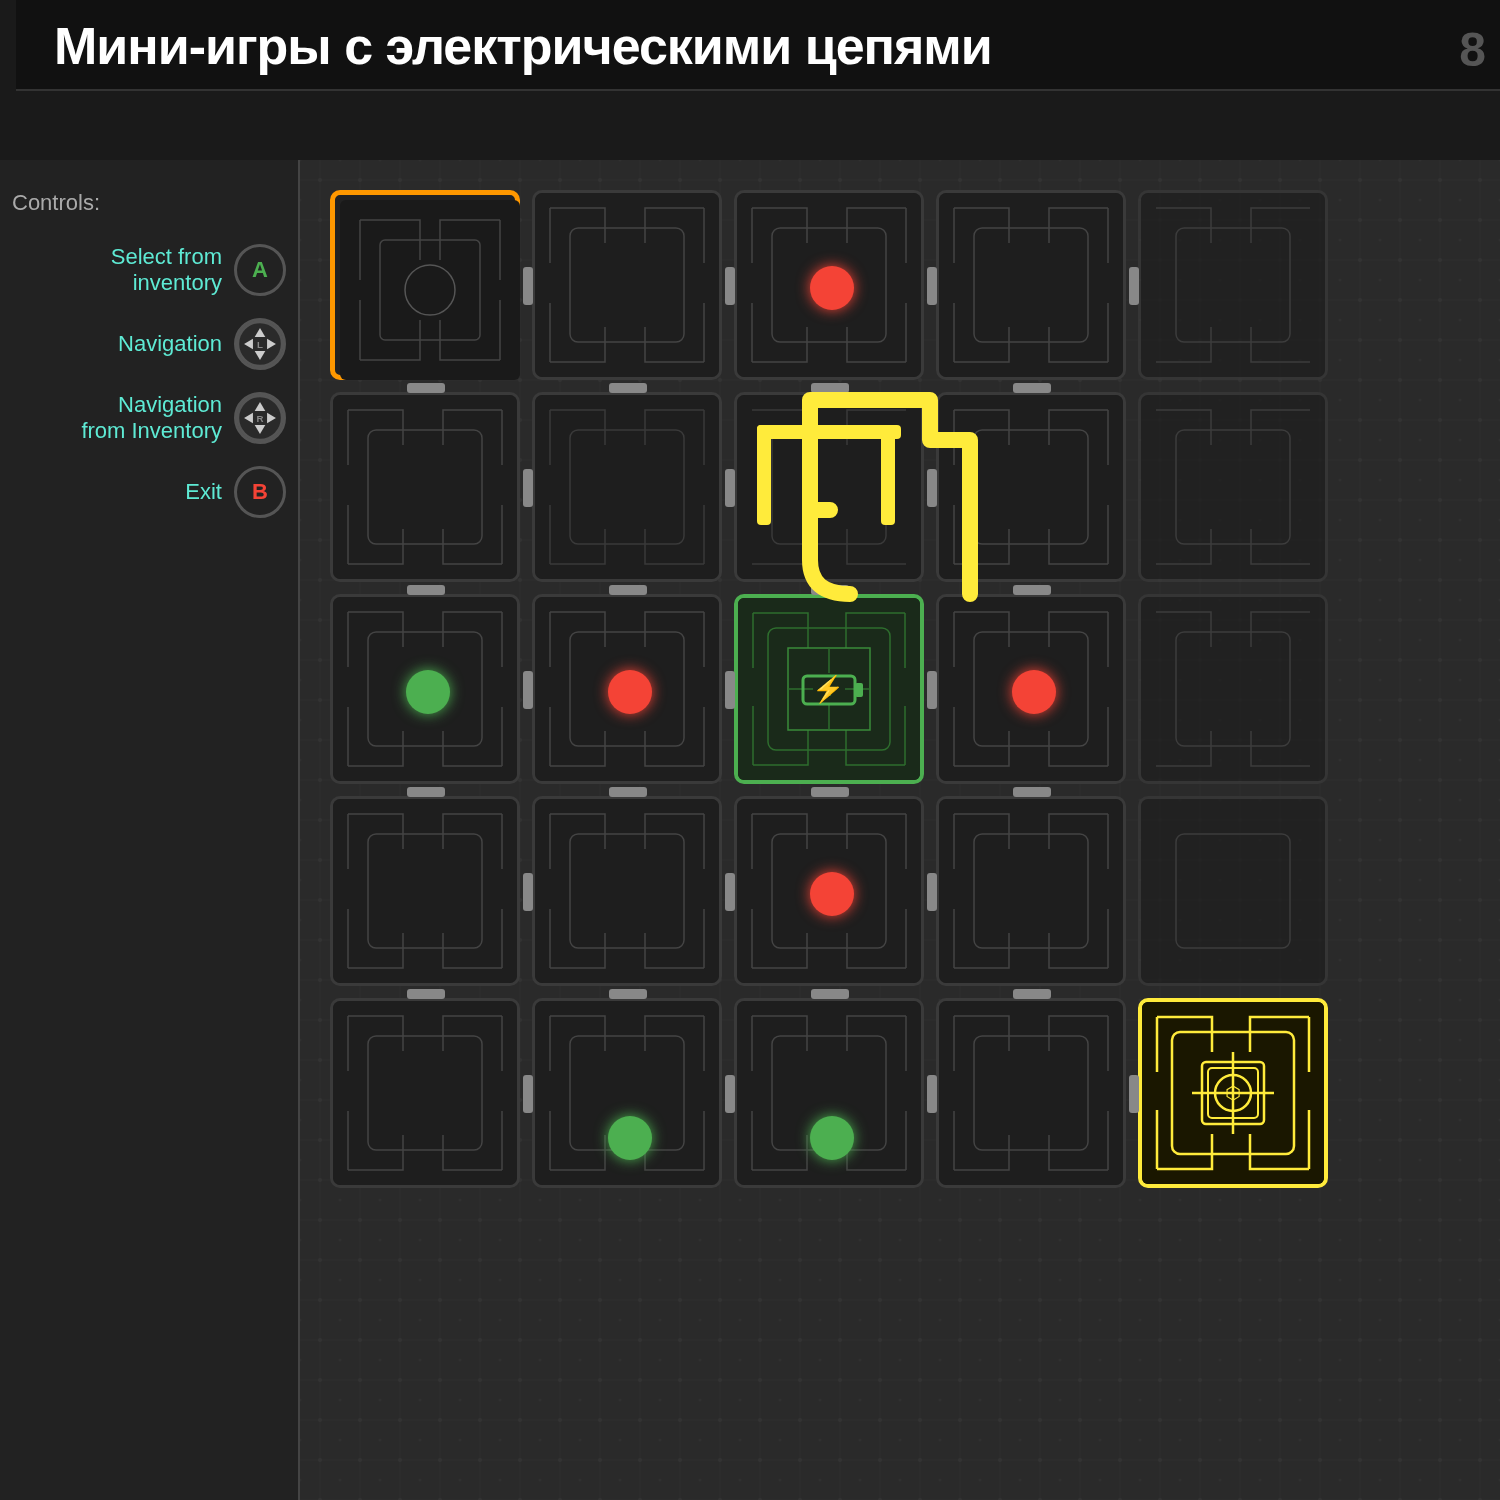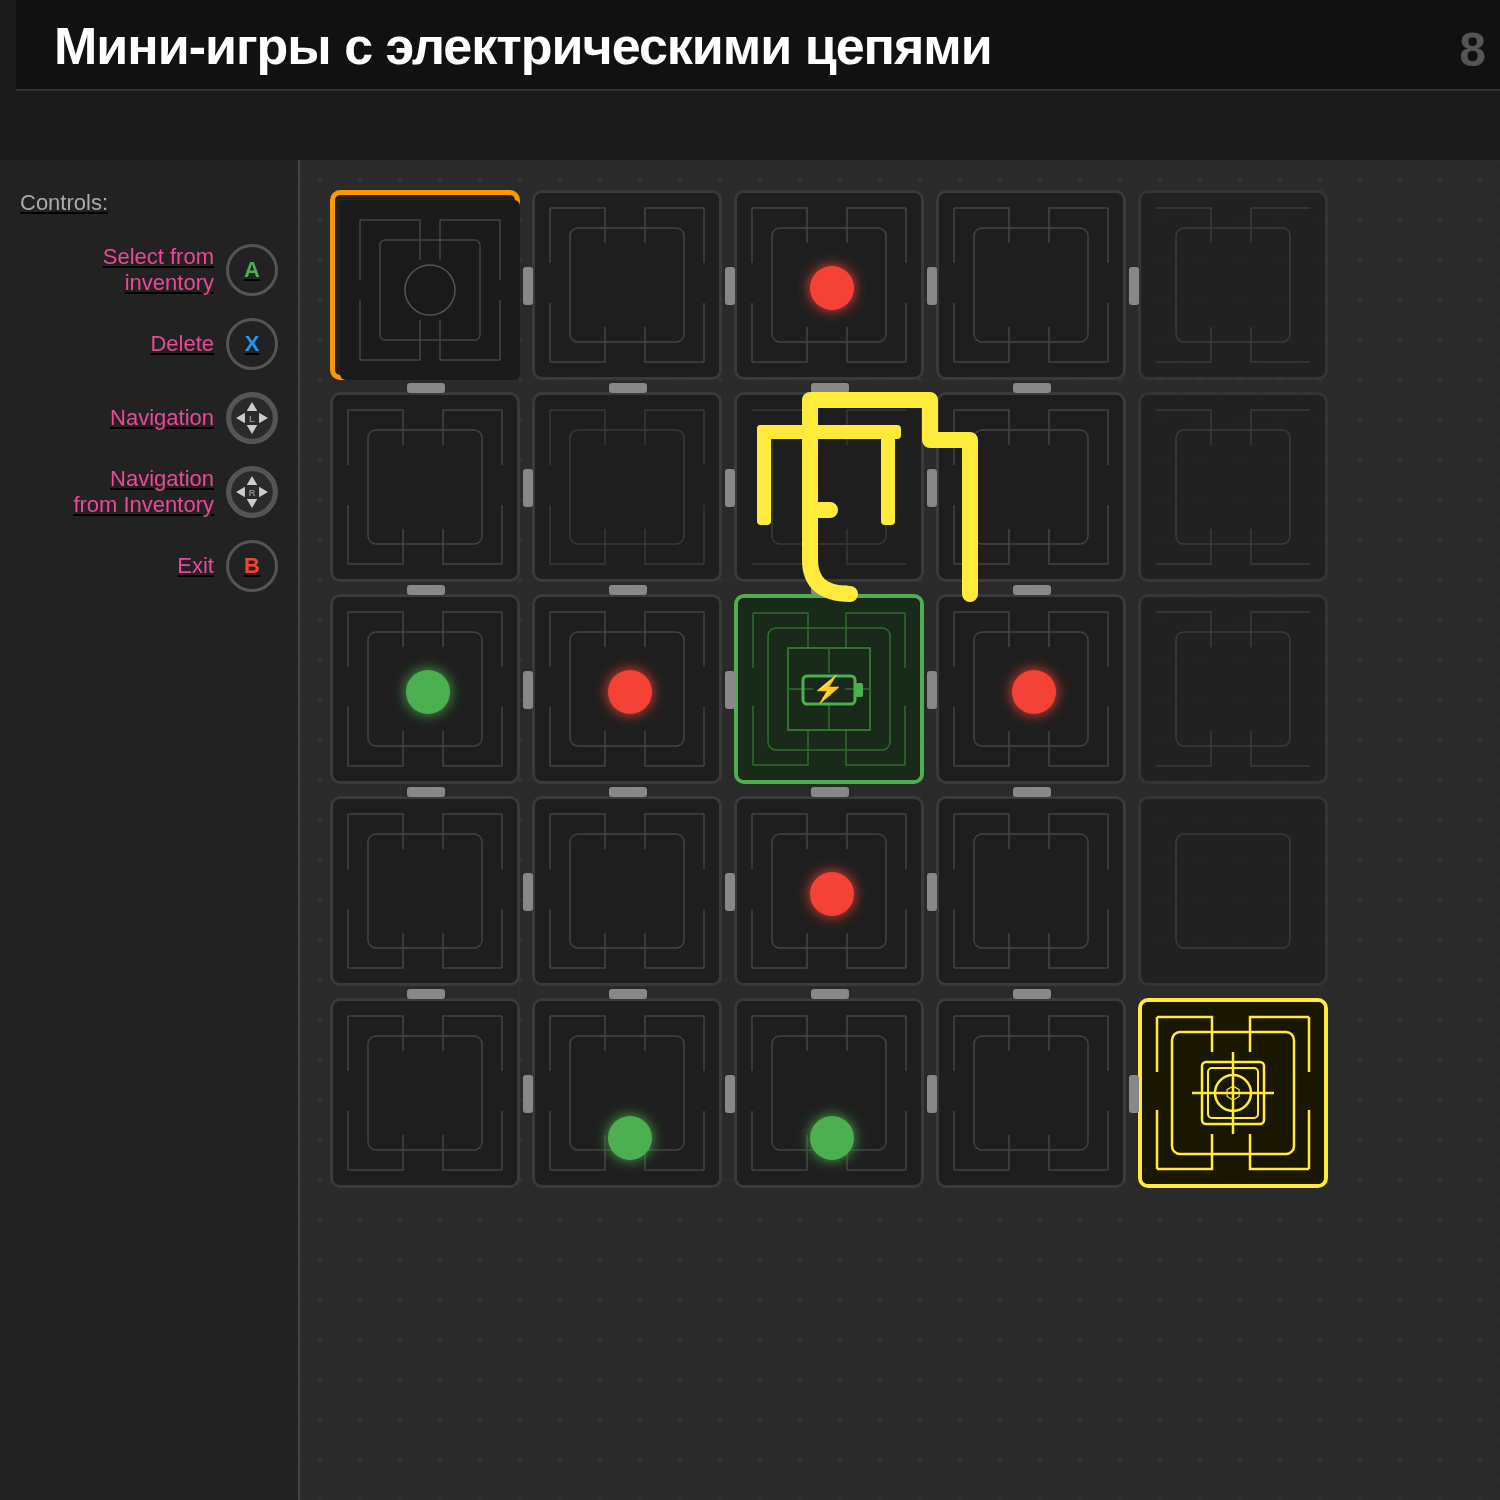--- a/index.html
+++ b/index.html
@@ -53,41 +53,40 @@
       height: 1340px;
       display: flex;
     }
 
     
     .controls-panel {
       width: 300px;
       min-width: 300px;
       background: #222;
       border-right: 2px solid #444;
-      padding: 30px 20px;
+      padding: 30px 12px;
       display: flex;
       flex-direction: column;
       gap: 0;
-      text-decoration: underline;
     }
     .controls-title {
       font-size: 22px;
       color: #aaa;
       margin-bottom: 28px;
       font-weight: 400;
     }
     .control-item {
       display: flex;
       align-items: center;
       justify-content: space-between;
       margin-bottom: 22px;
     }
     .control-label {
       font-size: 22px;
-      color: #ec4899;
+      color: #5eead4;
       font-weight: 400;
       text-align: right;
       flex: 1;
       padding-right: 12px;
     }
     .control-btn {
       width: 52px;
       height: 52px;
       border-radius: 50%;
       display: flex;
@@ -134,24 +133,20 @@
 <div class="main-area">
 
   <div class="controls-panel">
     <div class="controls-title">Controls:</div>
 
     <div class="control-item">
       <div class="control-label">Select from<br>inventory</div>
       <div class="control-btn btn-a">A</div>
     </div>
 
-    <div class="control-item">
-      <div class="control-label">Delete</div>
-      <div class="control-btn btn-x">X</div>
-    </div>
 
 
     <div class="control-item">
       <div class="control-label">Navigation</div>
       <div class="btn-dpad">
         <svg width="52" height="52" viewBox="0 0 52 52">
           <circle cx="26" cy="26" r="25" fill="#2a2a2a" stroke="#555" stroke-width="3"></circle>
           <polygon points="26,8 20,18 32,18" fill="#ccc"></polygon>
           <polygon points="26,44 20,34 32,34" fill="#ccc"></polygon>
           <polygon points="8,26 18,20 18,32" fill="#ccc"></polygon>

